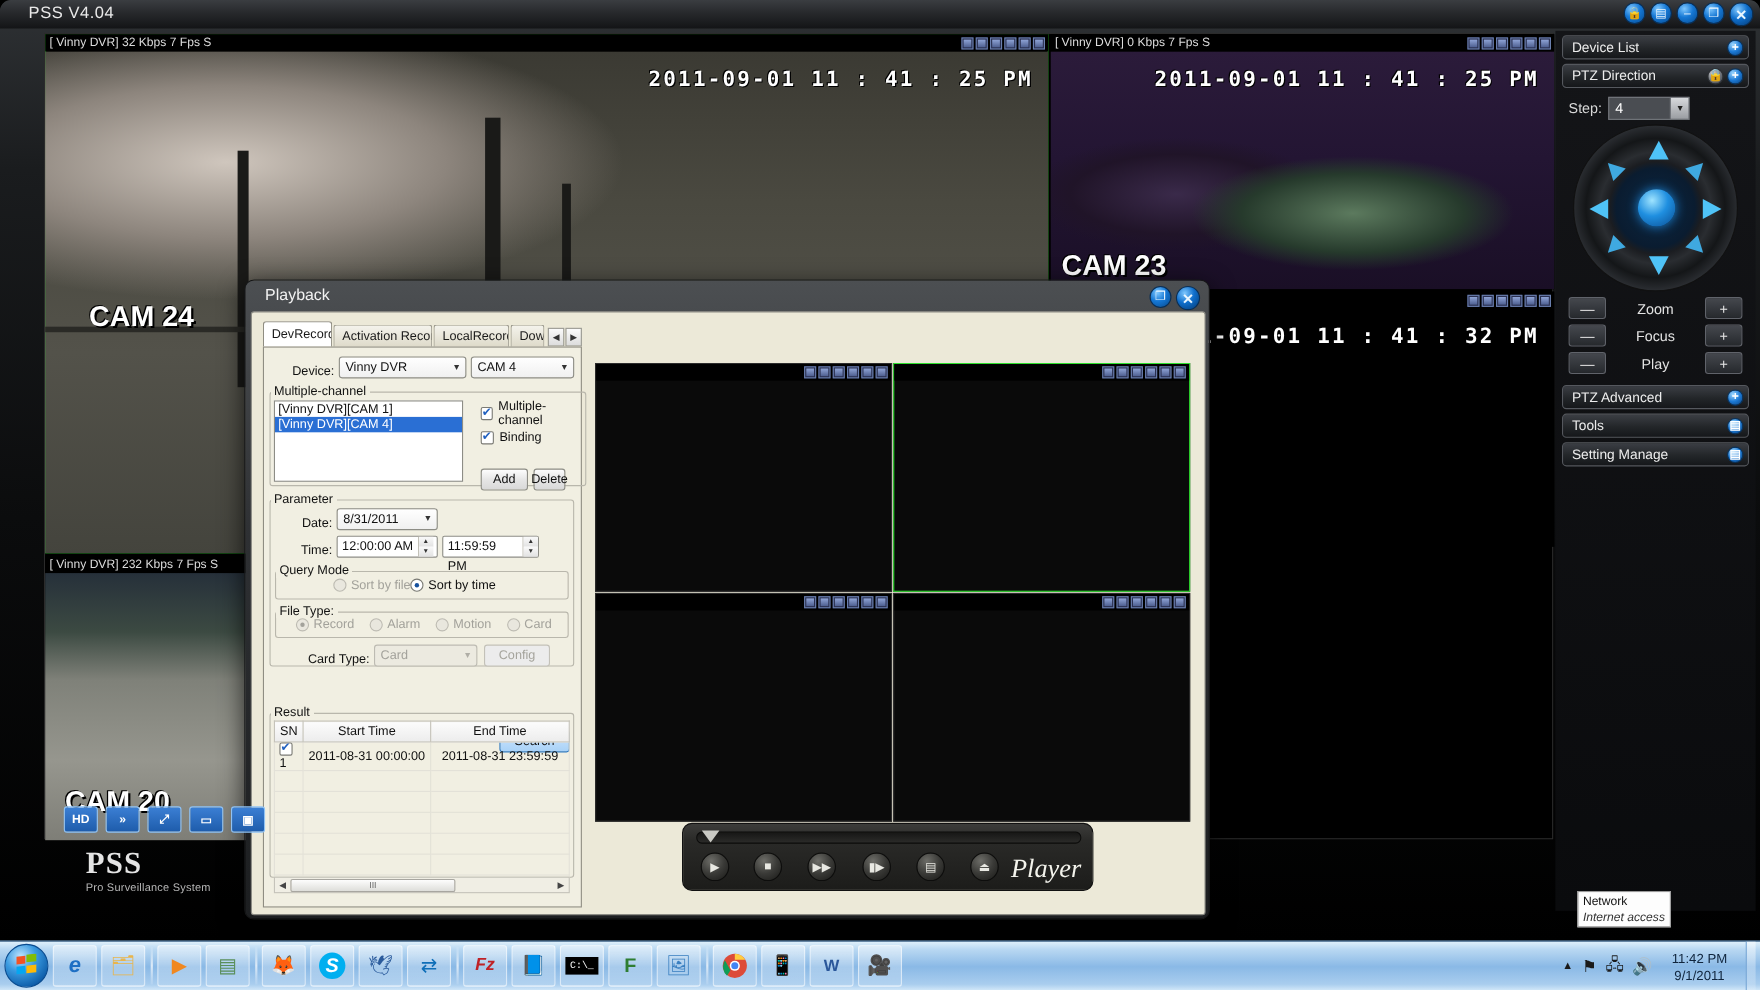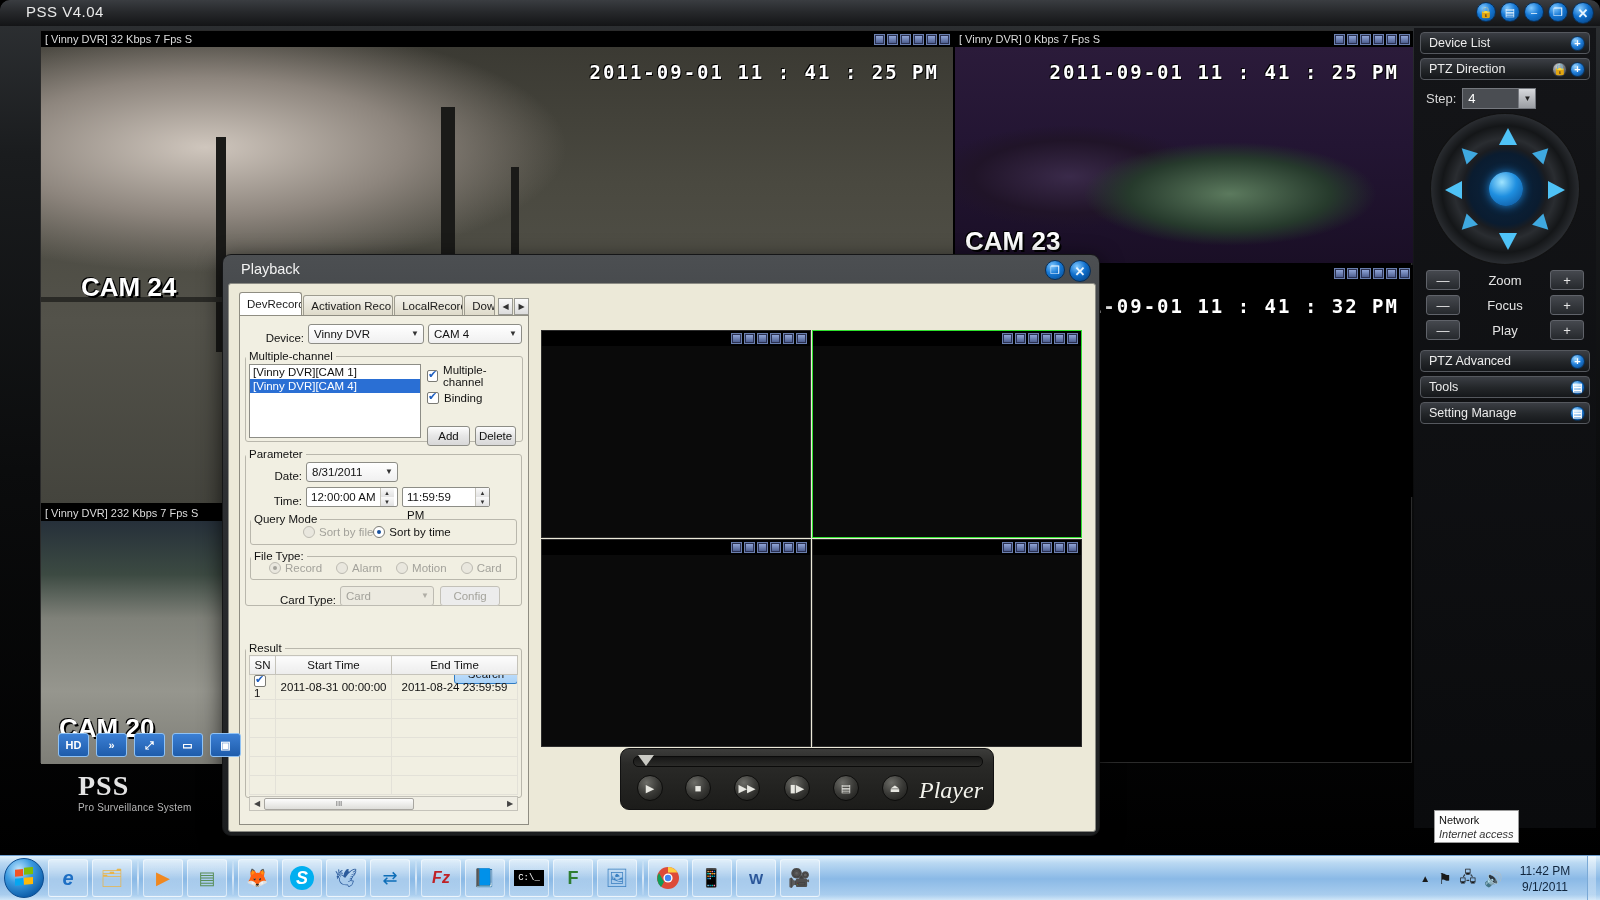--- a/index.html
+++ b/index.html
@@ -577,37 +577,37 @@
               <span class="cb-arrow">▼</span>
             </div>
             <div class="combo" style="width:94px;margin-left:4px;">
               <span>CAM 4</span>
               <span class="cb-arrow">▼</span>
             </div>
           </div>
 
           <fieldset style="margin:6px 6px 0 5px;height:92px;">
             <legend>Multiple-channel</legend>
-            <div style="display:flex;gap:6px;padding:2px 3px;">
+            <div style="display:flex;gap:16px;padding:2px 3px;">
               <div class="listbox" style="width:172px;height:74px;">
                 <div class="li">[Vinny DVR][CAM 1]</div>
                 <div class="li sel">[Vinny DVR][CAM 4]</div>
               </div>
               <div style="width:92px;">
                 <div class="ck">
                   <span class="ckbox on"></span>
                   <span>Multiple-channel</span>
                 </div>
                 <div class="ck">
                   <span class="ckbox on"></span>
                   <span>Binding</span>
                 </div>
                 <div style="display:flex;gap:5px;margin-top:22px;">
                   <div class="btn" style="width:43px;height:20px;">Add</div>
-                  <div class="btn" style="width:41px;height:20px;">Delete</div>
+                  <div class="btn" style="width:29px;height:20px;">Delete</div>
                 </div>
               </div>
             </div>
           </fieldset>
 
           <fieldset style="margin:6px 6px 0 5px;height:158px;">
             <legend>Parameter</legend>
 
             <div class="row" style="margin-top:2px;">
               <div class="lbl-r" style="width:56px;">Date:</div>
@@ -693,21 +693,21 @@
                     <th style="width:116px;">Start Time</th>
                     <th>End Time</th>
                   </tr>
                 </thead>
                 <tbody>
                   <tr>
                     <td class="sn">
                       <span class="ckbox on" style="display:inline-block;vertical-align:-2px;margin-right:3px;"></span><span>1</span>
                     </td>
                     <td>2011-08-31 00:00:00</td>
-                    <td>2011-08-24 23:59:59</td>
+                    <td>2011-08-31 23:59:59</td>
                   </tr>
                   <tr>
                       <td></td>
                       <td></td>
                       <td></td>
                     </tr>
                   <tr>
                       <td></td>
                       <td></td>
                       <td></td>

